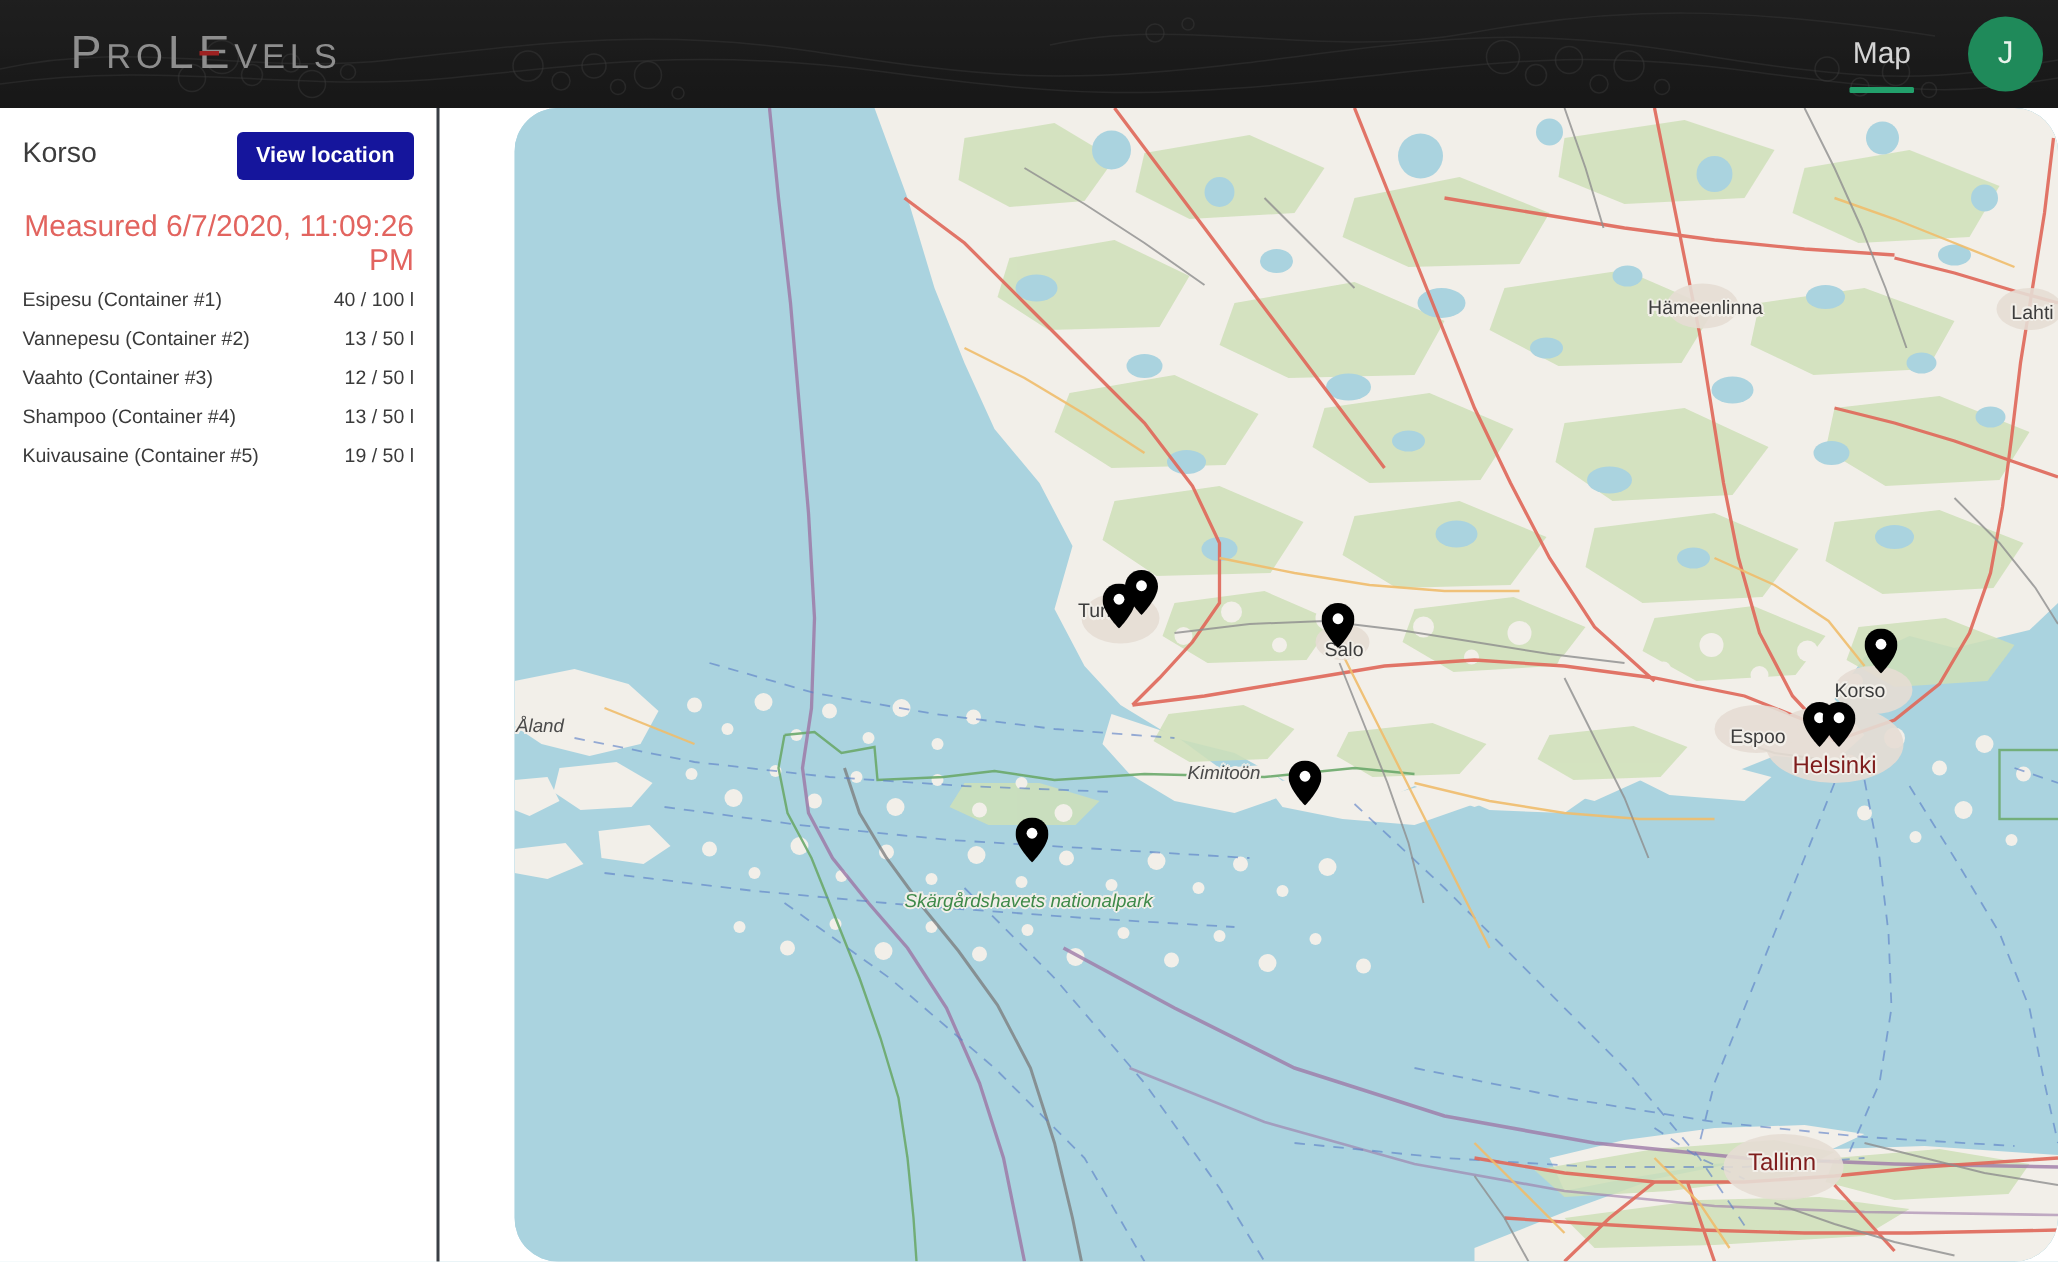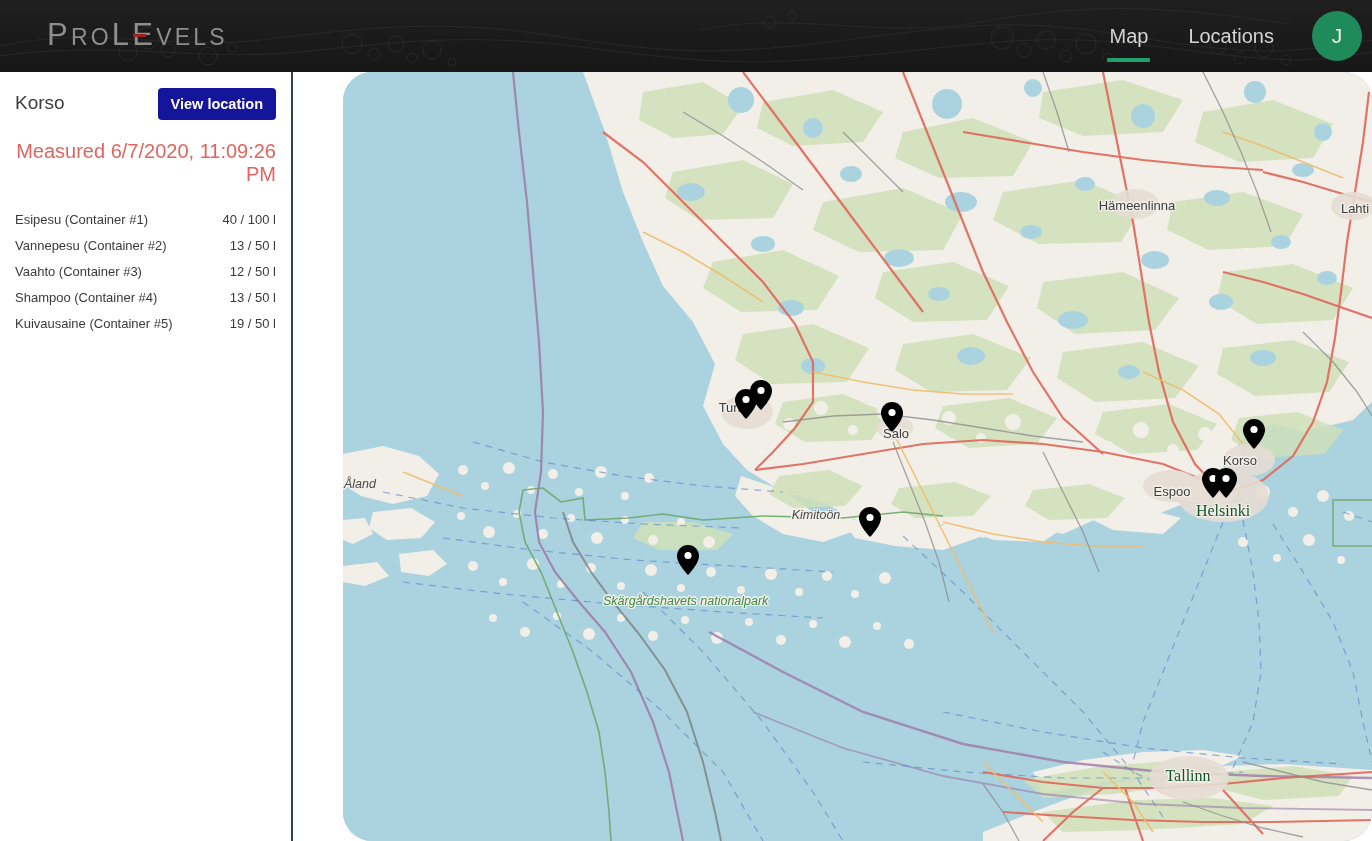--- a/index.html
+++ b/index.html
@@ -122,21 +122,20 @@
     font-family: "Liberation Sans", sans-serif;
     white-space: nowrap;
   }
   .measured {
     margin-top: 16px;
     font-size: 20px;
     color: #e2645f;
     text-align: right;
   }
   .container-list {
-    margin-top: 20px;
   }
   .container-row {
     display: flex;
     justify-content: space-between;
     align-items: baseline;
     font-size: 13px;
     color: #3a3a3a;
     padding: 5.5px 0;
   }
   .container-row .c-name { white-space: nowrap; }
@@ -161,21 +160,21 @@
     white-space: nowrap;
     pointer-events: none;
     user-select: none;
     text-shadow:
       -1.5px 0 #f2efe9, 1.5px 0 #f2efe9,
       0 -1.5px #f2efe9, 0 1.5px #f2efe9,
       -1px -1px #f2efe9, 1px -1px #f2efe9,
       -1px 1px #f2efe9, 1px 1px #f2efe9;
   }
   .map-label.city   { font-size: 13px; color: #3d3d3d; }
-  .map-label.big    { font-size: 16px; color: #14532d; font-family: Liberation Serif, serif; }
+  .map-label.big    { font-size: 16px; color: #7f1d1d; }
   .map-label.island { font-size: 12.5px; font-style: italic; color: #4a4a4a; }
   .map-label.park   { font-size: 12.5px; font-style: italic; color: #3f8a4a; text-align: center; line-height: 15px; }
 
   .pin {
     position: absolute;
     width: 22px; height: 30px;
     transform: translate(-50%, -100%);
     cursor: pointer;
   }
 </style>
@@ -229,23 +228,20 @@
       <span class="lg-small">RO</span>
       <span>L</span>
       <span class="lg-e">E</span>
       <span class="lg-small">VELS</span>
   </div>
 
   <nav class="nav">
     <div class="nav-item">
       <span>Map</span>
       <span class="nav-underline"></span>
-    </div>
-    <div class="nav-item">
-      <span>Locations</span>
     </div>
   </nav>
 
   <div class="avatar">
     <span>J</span>
   </div>
 </div>
 
 <aside class="sidebar">
   <div class="sb-head">

